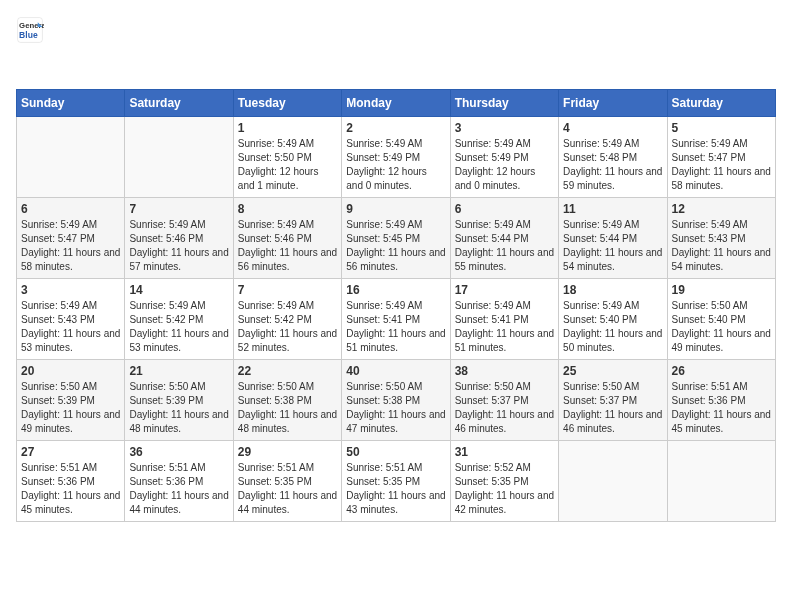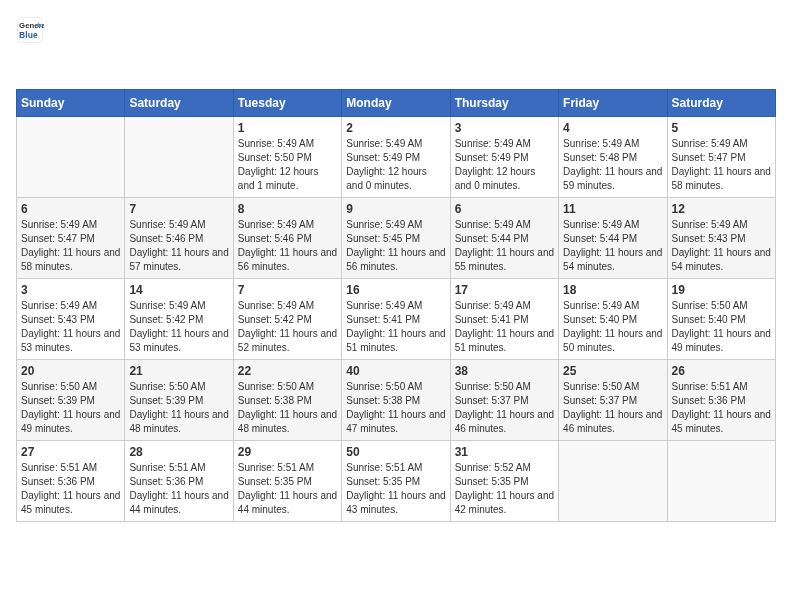--- a/index.html
+++ b/index.html
@@ -224,21 +224,21 @@
           <span class="day-number">26</span>
           <div class="day-detail">Sunrise: 5:51 AM<br>Sunset: 5:36 PM<br>Daylight: 11 hours and 45 minutes.</div>
         </td>
       </tr>
       <tr>
         <td>
           <span class="day-number">27</span>
           <div class="day-detail">Sunrise: 5:51 AM<br>Sunset: 5:36 PM<br>Daylight: 11 hours and 45 minutes.</div>
         </td>
         <td>
-          <span class="day-number">28</span>
+          <span class="day-number">36</span>
           <div class="day-detail">Sunrise: 5:51 AM<br>Sunset: 5:36 PM<br>Daylight: 11 hours and 44 minutes.</div>
         </td>
         <td>
           <span class="day-number">29</span>
           <div class="day-detail">Sunrise: 5:51 AM<br>Sunset: 5:35 PM<br>Daylight: 11 hours and 44 minutes.</div>
         </td>
         <td>
           <span class="day-number">50</span>
           <div class="day-detail">Sunrise: 5:51 AM<br>Sunset: 5:35 PM<br>Daylight: 11 hours and 43 minutes.</div>
         </td>

